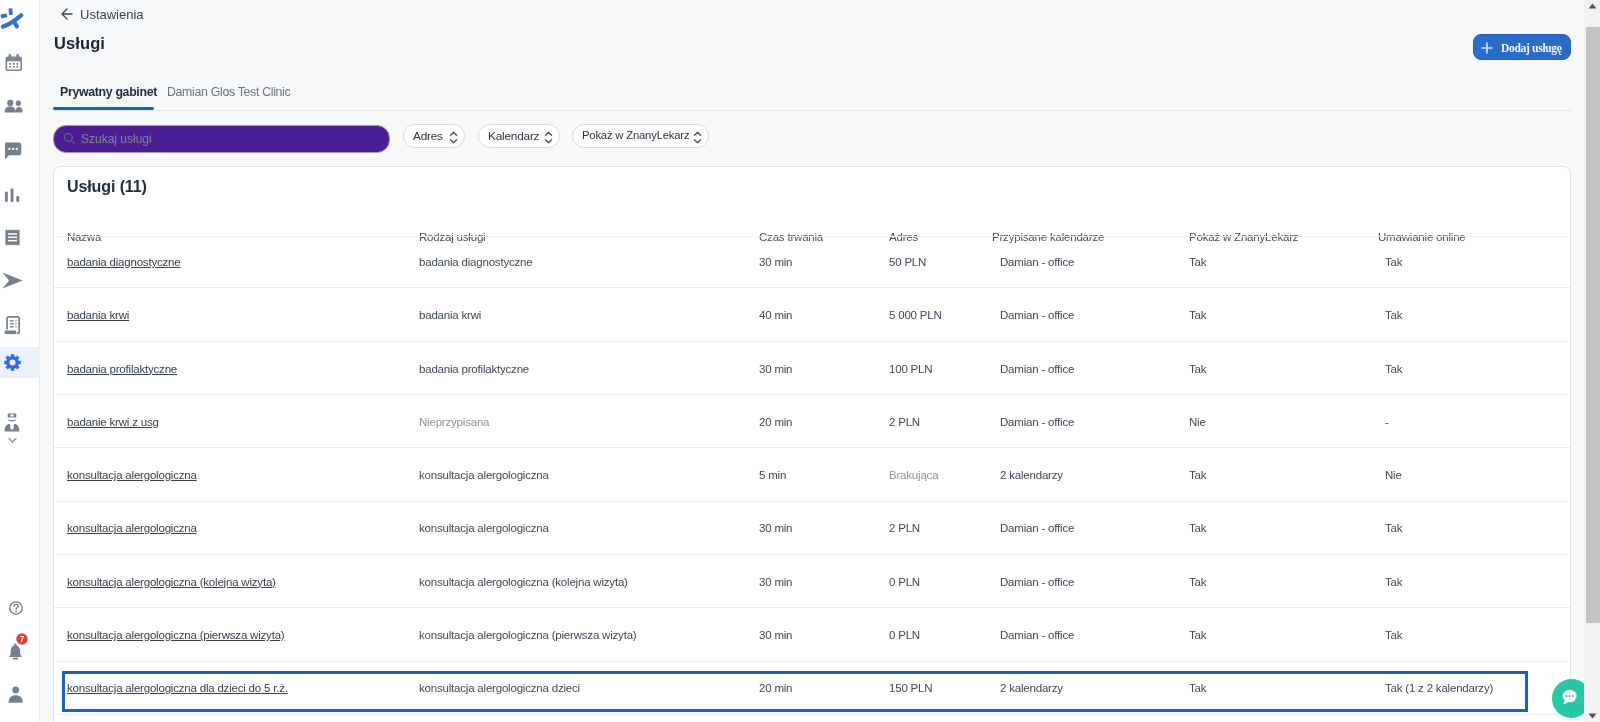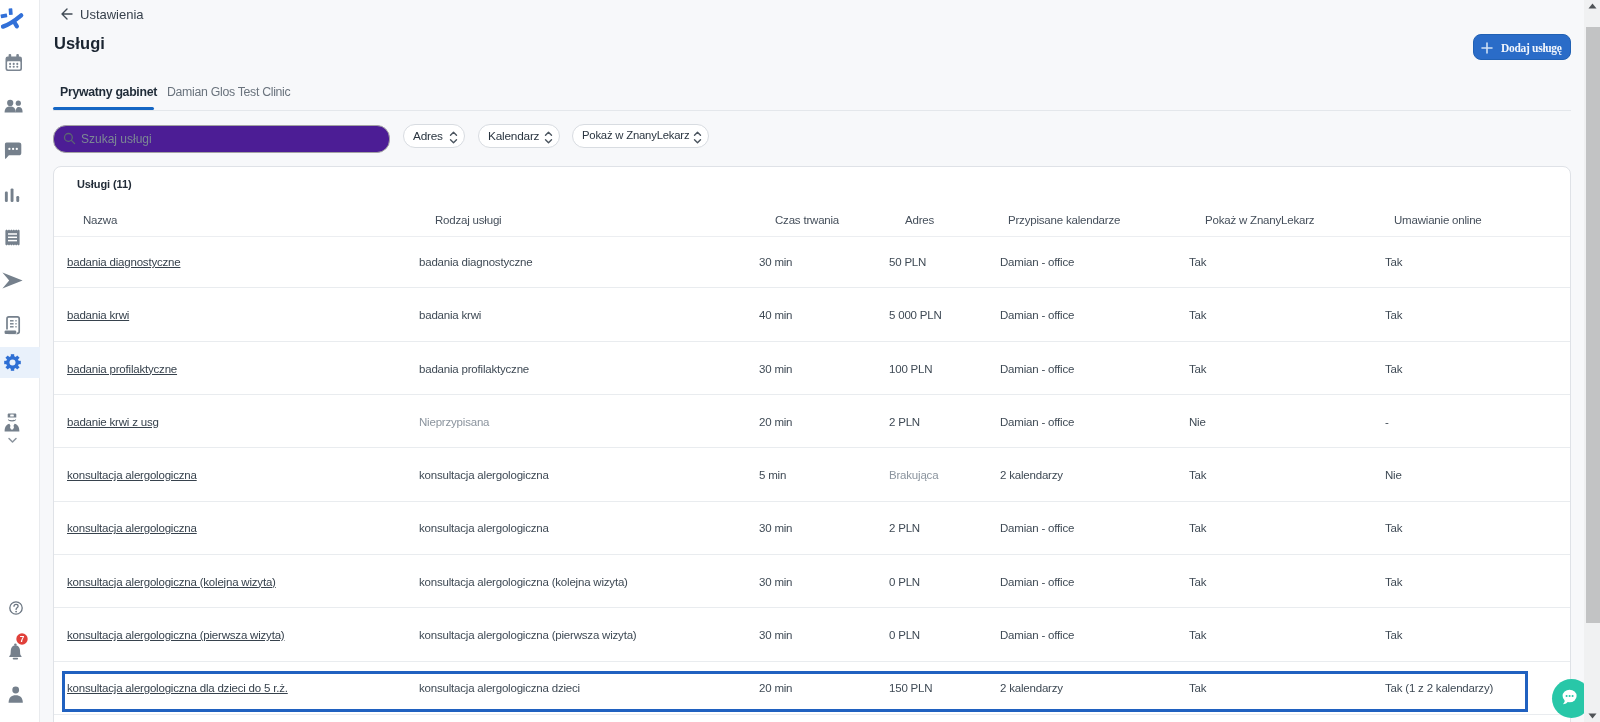--- a/index.html
+++ b/index.html
@@ -27,22 +27,22 @@
   #search .ph { position:absolute; left:27px; top:5.5px; font-size:12px; color:#7c8894; }
   .pill { position:absolute; top:124px; height:24px; background:#fff; border:1px solid #d8dce1; border-radius:13px; font-size:11.8px; color:#2a3540; letter-spacing:-0.2px; }
   .pill span { position:absolute; left:9px; top:4px; white-space:nowrap; }
 
   
   #addbtn { position:absolute; left:1473px; top:34px; width:98px; height:26px; background:#2a6cc8; border:1px solid #2161b4; border-radius:8px; color:#fff; }
   #addbtn .txt { position:absolute; left:27px; top:6.5px; font-size:11.5px; font-weight:700; color:#f2f6fc; white-space:nowrap; letter-spacing:-0.3px;font-family:Liberation Serif, serif; }
 
   
   #card { position:absolute; left:53px; top:166px; width:1518px; height:600px; background:#fff; border:1px solid #dfe2e7; border-radius:8px 8px 0 0; }
-  #card h2 { position:absolute; left:23px; top:10.5px; font-size:11px; font-weight:700; color:#222c38; letter-spacing:-0.1px; }
-  .hdr { position:absolute; top:47px; font-size:11.5px; color:#454f5b; white-space:nowrap; letter-spacing:-0.2px;margin-left:16px; }
+  #card h2 { position:absolute; left:13px; top:10.5px; font-size:16px; font-weight:700; color:#222c38; letter-spacing:-0.1px; }
+  .hdr { position:absolute; top:64px; font-size:11.5px; color:#454f5b; white-space:nowrap; letter-spacing:-0.2px; }
   #hline { position:absolute; left:0; top:69px; width:1516px; height:1px; background:#eceef1; }
   .row { position:absolute; left:0; width:1516px; height:53px; }
   .rline { position:absolute; left:0; bottom:0; width:1516px; height:1px; background:#e9ecef; }
   .c { position:absolute; top:50%; transform:translateY(-50%); font-size:11.5px; color:#3f4a55; white-space:nowrap; letter-spacing:-0.2px; }
   .c a { color:#37424d; text-decoration:underline; }
   .gray { color:#8b949e;margin-top:32px; }
   .c1 { left:13px; } .c2 { left:365px; } .c3 { left:705px; } .c4 { left:835px; }
   .c5 { left:946px; } .c6 { left:1135px; } .c7 { left:1331px; }
   #hilite { position:absolute; left:8px; top:504px; width:1465.5px; height:41px; border:3px solid #2061c0; }
 

